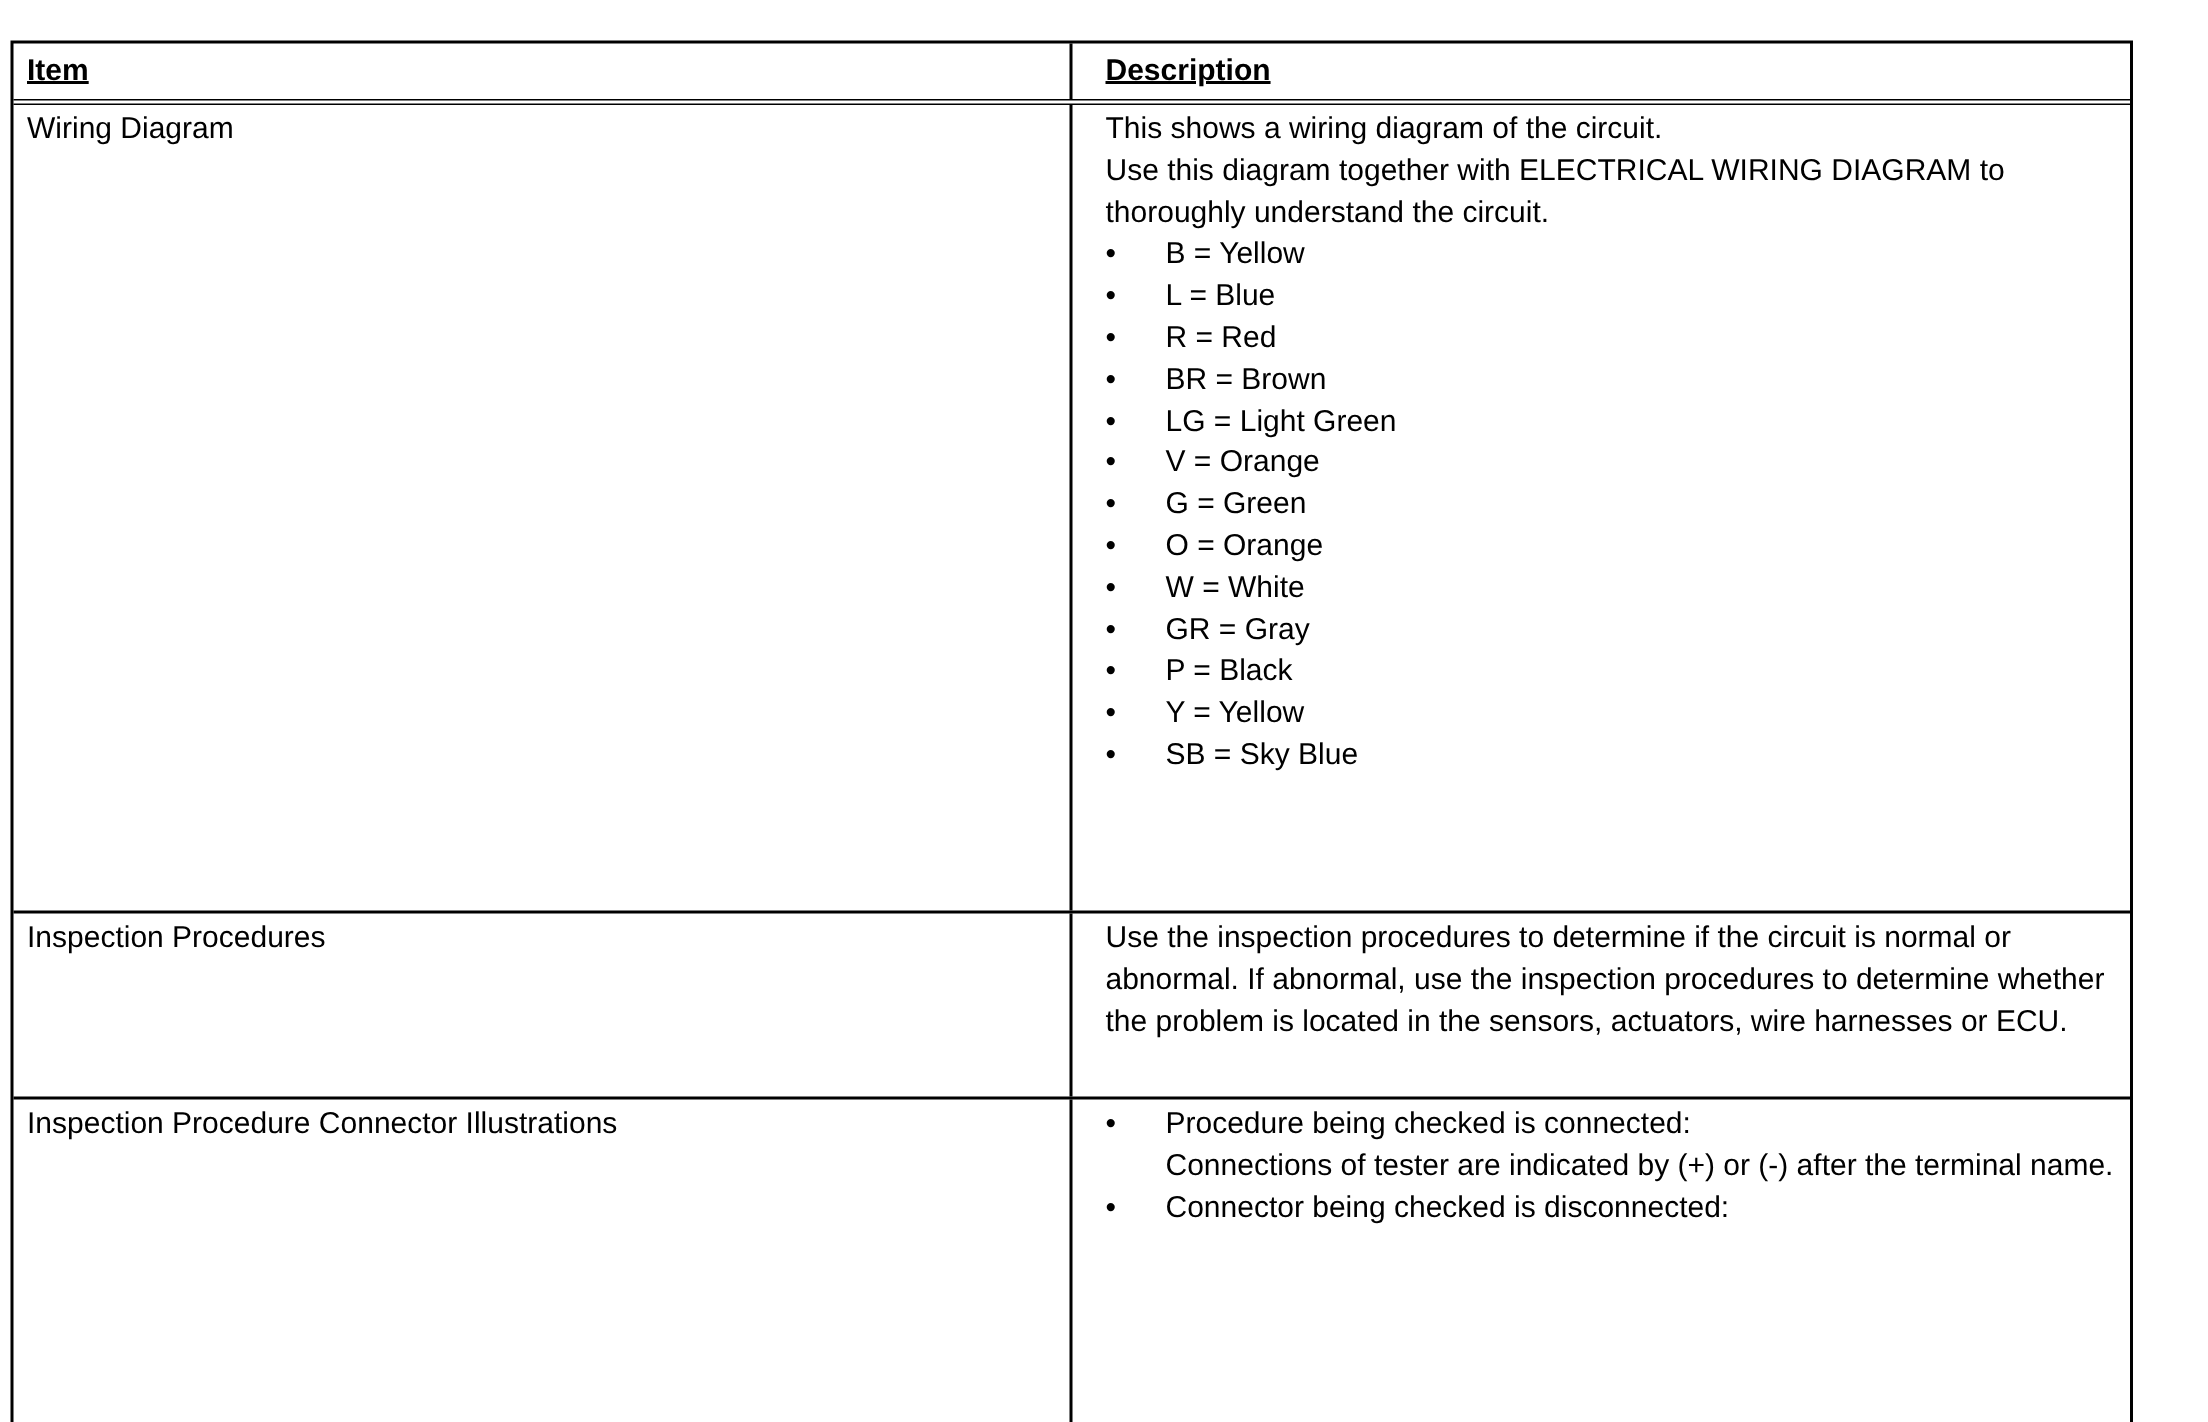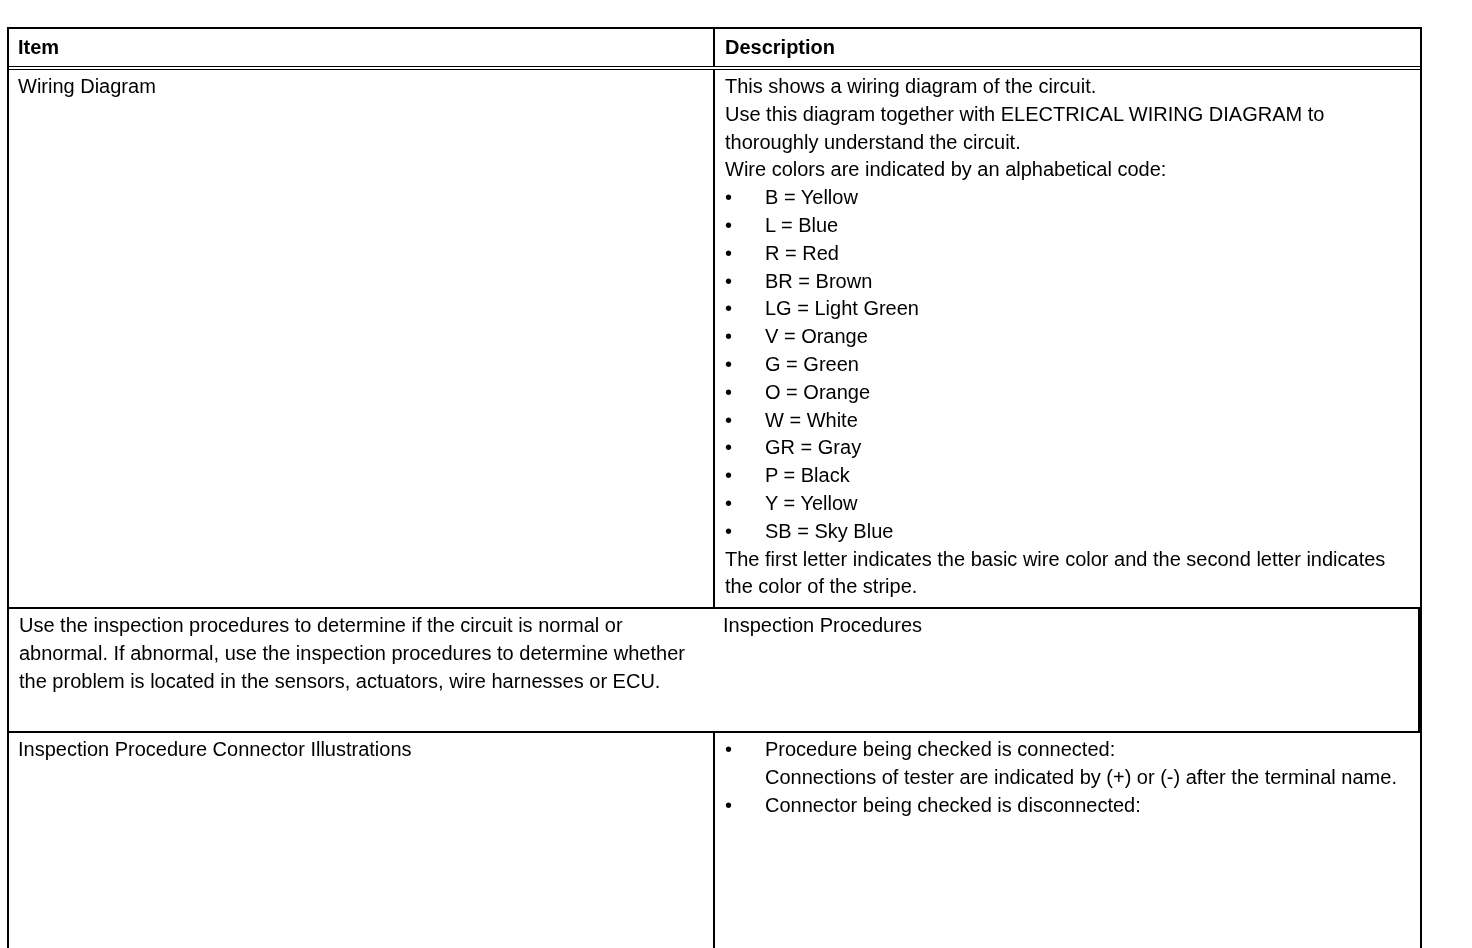--- a/index.html
+++ b/index.html
@@ -3,44 +3,43 @@
 <meta charset="utf-8">
 <style>
   html, body { margin: 0; padding: 0; background: #ffffff; }
   body { width: 1472px; height: 948px; position: relative; overflow: hidden;
          font-family: "Liberation Sans", sans-serif; color: #000; }
   .tbl { position: absolute; left: 7px; top: 27px; width: 1415px;
          border: 2px solid #000; box-sizing: border-box; }
   .row { display: flex; }
   .cell { box-sizing: border-box; font-size: 20px; line-height: 27.8px; }
   .c1 { width: 706px; border-right: 2px solid #000; padding: 3px 0 0 9px; }
-  .c2 { flex: 1; padding: 3px 10px 0 10px; }
+  .c2 { flex: 1; padding: 3px 10px 0 10px; margin-left: 12px; }
   .hdr { height: 37px; border-bottom: 4px double #000; }
-  .hdr .cell { font-weight: bold; padding-top: 5px; }
+  .hdr .cell { font-weight: bold; padding-top: 5px; text-decoration: underline; }
   .r-wiring { height: 537px; border-bottom: 2px solid #000; justify-content: center; }
   .r-insp { height: 122px; border-bottom: 2px solid #000; }
   .r-conn { height: 259px; }
   .bl { display: flex; }
   .bl .dot { width: 40px; flex: none; }
 </style>
 </head>
 <body>
 
 <div class="tbl">
   <div class="row hdr">
     <div class="cell c1">Item</div>
     <div class="cell c2">Description</div>
   </div>
 
   <div class="row r-wiring">
     <div class="cell c1">Wiring Diagram</div>
     <div class="cell c2">
       <div>This shows a wiring diagram of the circuit.</div>
       <div>Use this diagram together with ELECTRICAL WIRING DIAGRAM to thoroughly understand the circuit.</div>
-      <div>Wire colors are indicated by an alphabetical code:</div>
       <div id="wire-list">
           <div class="bl">
             <span class="dot">•</span>
             <span>B = Yellow</span>
           </div>
           <div class="bl">
             <span class="dot">•</span>
             <span>L = Blue</span>
           </div>
           <div class="bl">
@@ -81,27 +80,26 @@
           </div>
           <div class="bl">
             <span class="dot">•</span>
             <span>Y = Yellow</span>
           </div>
           <div class="bl">
             <span class="dot">•</span>
             <span>SB = Sky Blue</span>
           </div>
         </div>
-      <div>The first letter indicates the basic wire color and the second letter indicates the color of the stripe.</div>
     </div>
   </div>
 
   <div class="row r-insp">
+    <div class="cell c1">Inspection Procedures</div>
     <div class="cell c2">Use the inspection procedures to determine if the circuit is normal or abnormal. If abnormal, use the inspection procedures to determine whether the problem is located in the sensors, actuators, wire harnesses or ECU.</div>
-    <div class="cell c1">Inspection Procedures</div>
   </div>
 
   <div class="row r-conn">
     <div class="cell c1">Inspection Procedure Connector Illustrations</div>
     <div class="cell c2">
       <div class="bl">
         <span class="dot">•</span>
         <div>
           <div>Procedure being checked is connected:</div>
           <div>Connections of tester are indicated by (+) or (-) after the terminal name.</div>

